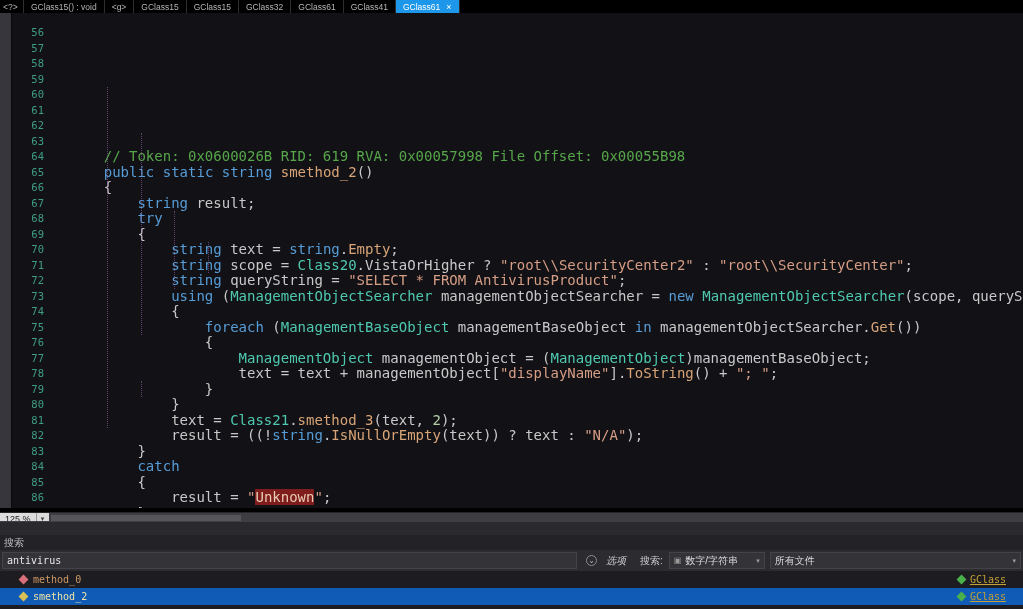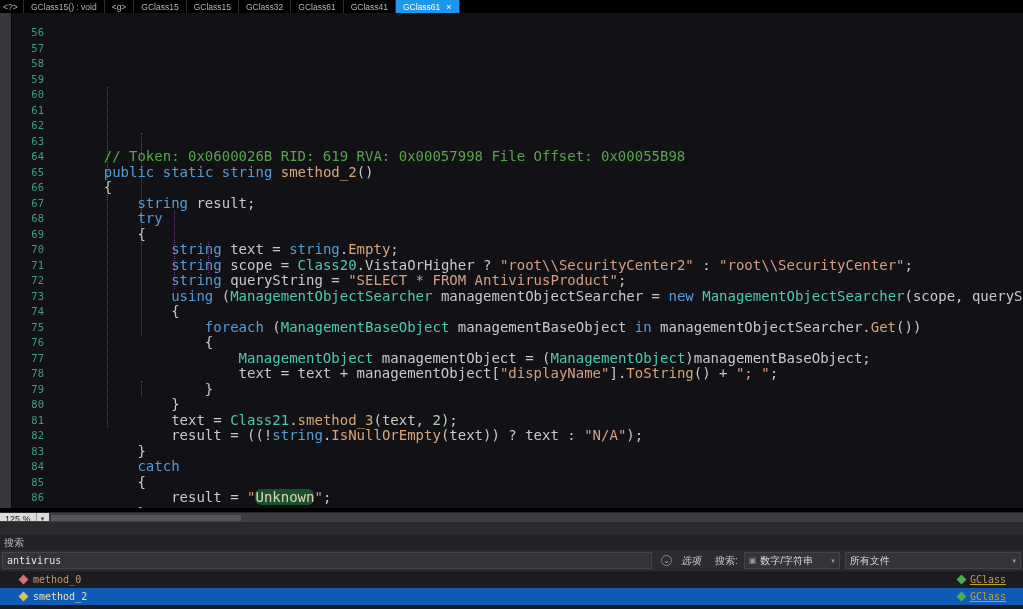--- a/index.html
+++ b/index.html
@@ -18,37 +18,37 @@
   .editor { position:absolute; top:13px; left:0; right:0; height:495px; background:#121216; display:flex; }
   .left-strip { width:12px; background:#36363c; border-right:1px solid #0a0a0a; }
   .gutter { width:38px; padding:12px 6px 0 0; text-align:right;
             font-family:"DejaVu Sans Mono", monospace; font-size:10.5px; line-height:15.5px; color:#3f9c85; }
   .code-area { position:relative; flex:1; padding-top:12px; margin-left:20px; overflow:hidden;
                font-family:"DejaVu Sans Mono", monospace; font-size:14px; line-height:15.5px;
                white-space:pre; color:#c8c8c8; }
   .code-line { height:15.5px; }
   .cm { color:#57a64a; } .kw { color:#569cd6; } .ty { color:#4ec9b0; }
   .st { color:#d69d85; } .me { color:#d8a477; } .nu { color:#b5cea8; } .pl { color:#c8c8c8; }
-  .sel { background:#14532d; color:#e9cdb0;border-radius:6px; }
+  .sel { background:#7f1d1d; color:#e9cdb0; }
   .guide { position:absolute; width:0; border-left:1px dotted rgba(165,105,190,.55); }
 
   
   .zoomrow { position:absolute; top:512px; left:0; right:0; height:13px; display:flex; background:#ffffff; border-top:1px solid #26262a; }
   .zoom-box { background:#dcdcdc; color:#1b1b1b; font-size:9px; padding:0 5px; display:flex; align-items:center; }
   .zoom-arrow { background:#dcdcdc; border-left:1px solid #9a9a9a; width:13px; display:flex; align-items:center; justify-content:center; color:#444; font-size:7px; }
   .hscroll { flex:1; position:relative; background:#3e3e42; }
   .hthumb { position:absolute; left:2px; top:2px; height:9px; width:190px; background:#55555a; }
 
   
   .splitter { position:absolute; top:521px; left:0; right:0; height:14px; background:#2a2a2e; border-top:1px solid #3f3f46; }
   .search-header { position:absolute; top:535px; left:0; right:0; height:15px; background:#232327;
                    color:#bdbdbd; font-size:10px; display:flex; align-items:center; padding-left:4px; }
   .search-toolbar { position:absolute; top:550px; left:0; right:0; height:21px; background:#2b2b30;
                     display:flex; align-items:center; padding:0 2px; }
-  .search-input { width:650px; height:17px; background:#333338; border:1px solid #434348; color:#e8e8e8;
+  .search-input { width:575px; height:17px; background:#333338; border:1px solid #434348; color:#e8e8e8;
                   font-size:10px; padding:0 4px; font-family:"DejaVu Sans Mono", monospace; outline:none; }
   .opt-circle { width:11px; height:11px; border:1px solid #8a8a8a; border-radius:50%; margin-left:9px;
                 display:flex; align-items:center; justify-content:center; color:#bbb; font-size:8px; line-height:1; }
   .tl { color:#cccccc; font-size:10px; white-space:nowrap; }
   .lbl-opt { margin-left:9px;font-style:italic; }
   .lbl-search { margin-left:14px; }
   .combo { background:#333338; border:1px solid #434348; height:17px; display:flex; align-items:center;
            font-size:10px; color:#dddddd; padding:0 4px; white-space:nowrap; }
   .combo-type { margin-left:6px; width:96px; }
   .combo-file { margin-left:5px; flex:1; }

